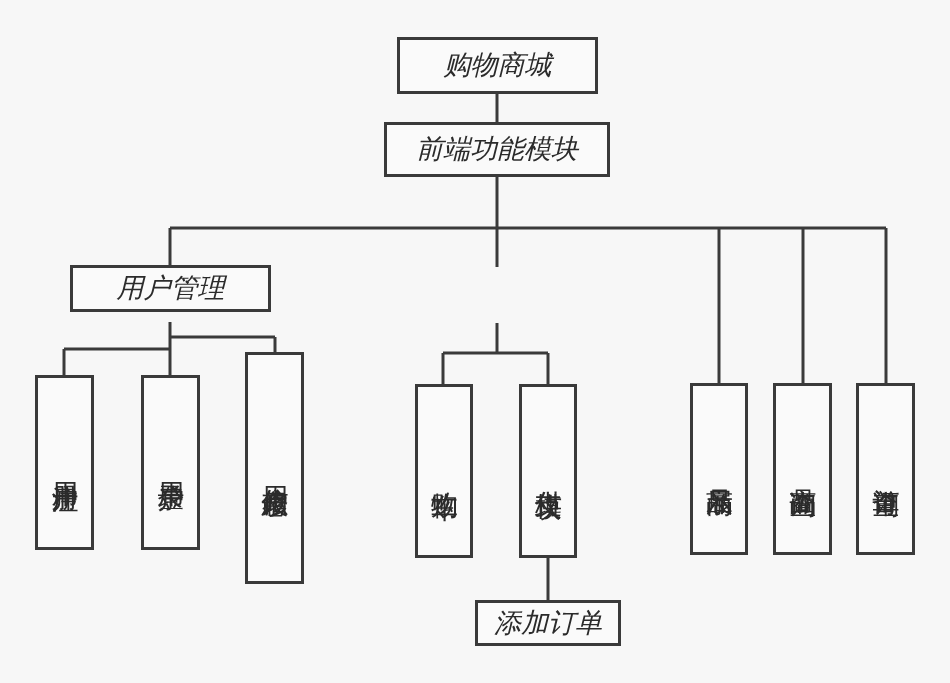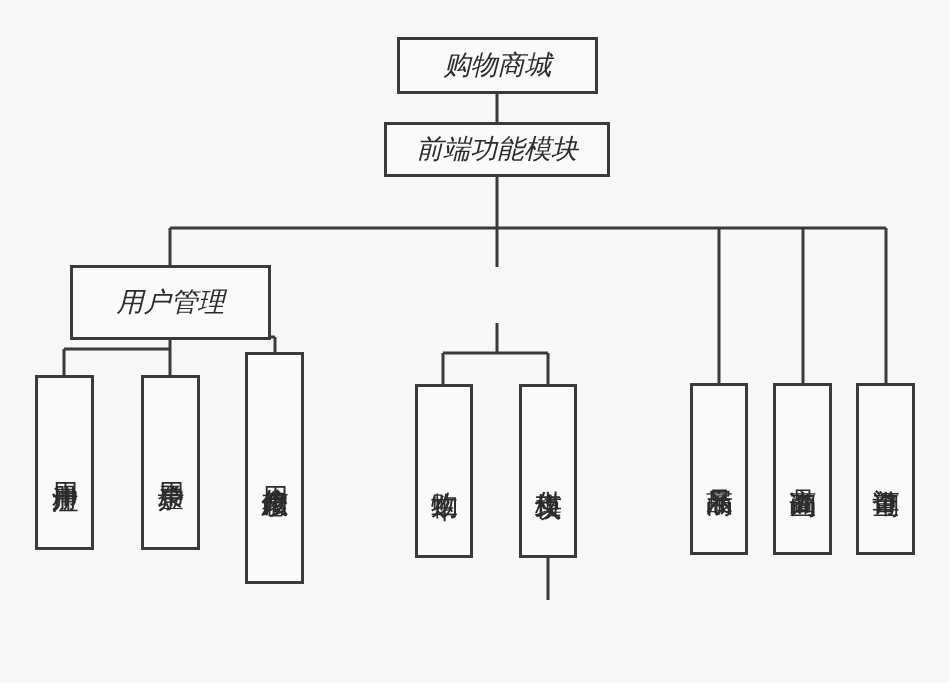--- a/index.html
+++ b/index.html
@@ -90,21 +90,21 @@
   </svg>
 
   <div class="node horiz" style="left:397px; top:37px; width:201px; height:57px;">
     <span class="node-label">购物商城</span>
   </div>
 
   <div class="node horiz" style="left:384px; top:122px; width:226px; height:55px;">
     <span class="node-label">前端功能模块</span>
   </div>
 
-  <div class="node horiz" style="left:70px; top:265px; width:201px; height:75px;justify-content:center;">
+  <div class="node horiz" style="left:70px; top:265px; width:201px; height:47px;justify-content:center;">
     <span class="node-label">用户管理</span>
   </div>
 
 
   <div class="node vert" style="left:35px; top:375px; width:59px; height:175px;">
     <span class="node-label">用户注册</span>
   </div>
 
   <div class="node vert" style="left:141px; top:375px; width:59px; height:175px;">
     <span class="node-label">用户登录</span>
@@ -115,20 +115,23 @@
   </div>
 
   <div class="node vert" style="left:415px; top:384px; width:58px; height:174px;">
     <span class="node-label">购物车</span>
   </div>
 
   <div class="node vert" style="left:519px; top:384px; width:58px; height:174px;">
     <span class="node-label">支付模块</span>
   </div>
 
+  <div class="node horiz" style="left:475px; top:600px; width:146px; height:46px;">
+    <span class="node-label">添加订单</span>
+  </div>
 
   <div class="node vert" style="left:690px; top:383px; width:58px; height:172px;">
     <span class="node-label">商品展示</span>
   </div>
 
   <div class="node vert" style="left:773px; top:383px; width:59px; height:172px;">
     <span class="node-label">商品查询</span>
   </div>
 
   <div class="node vert" style="left:856px; top:383px; width:59px; height:172px;">

